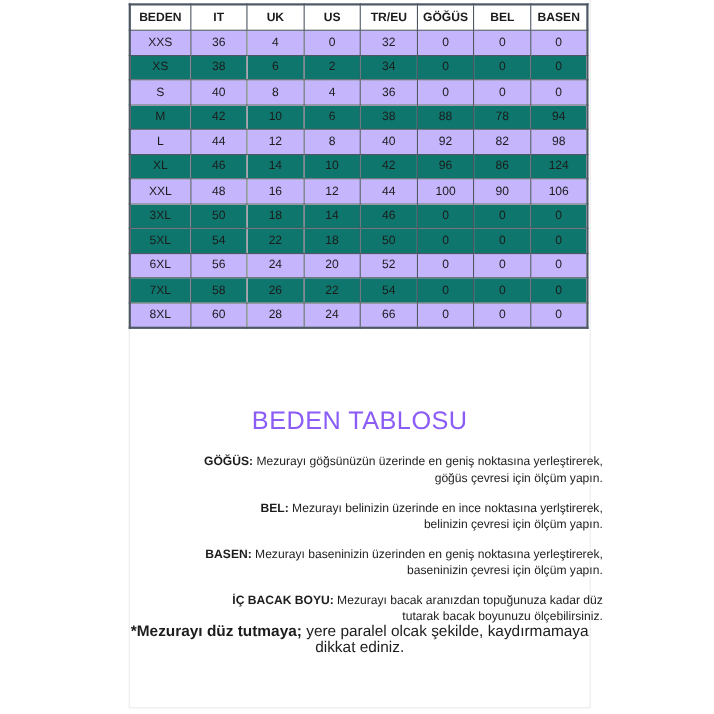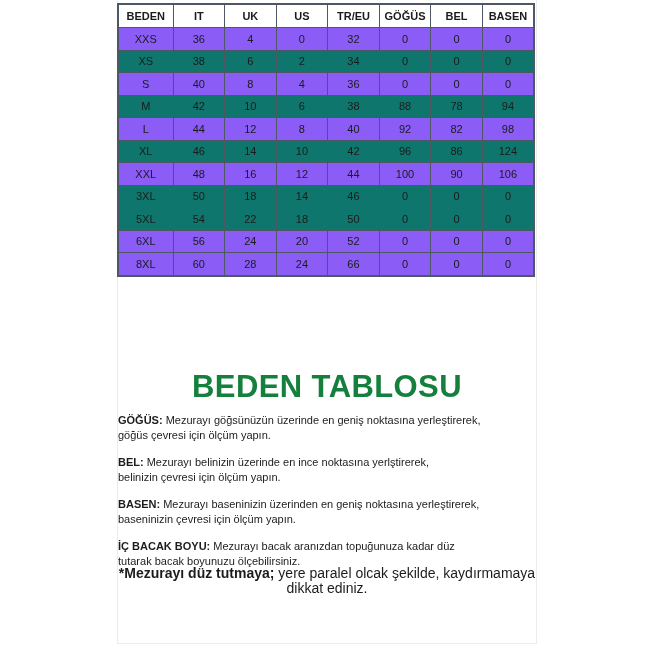--- a/index.html
+++ b/index.html
@@ -42,39 +42,39 @@
     overflow: hidden;
     white-space: nowrap;
   }
   table.size-table thead th {
     background: #ffffff;
     font-weight: bold;
     height: 22px;
     margin-left: 44px;
   }
   table.size-table tbody td { height: 21.5px; }
-  table.size-table tr.light td { background: #8b5cf6; }
+  table.size-table tr.light td { background: #c4b5fd; }
   table.size-table tr.dark  td { background: #0f766e; }
 
   .page-title {
     position: absolute;
     top: 369px;
     left: 0;
     width: 100%;
     text-align: center;
-    font-size: 31px;
-    font-weight: bold;
+    font-size: 23px;
+    font-weight: normal;
     letter-spacing: 0.4px;
-    color: #15803d;
+    color: #8b5cf6;
   }
   .note {
     position: absolute;
-    left: 0;
+    left: 12px;
     width: 100%;
-    text-align: left;
+    text-align: right;
     font-size: 11px;
     line-height: 15px;
     color: #1c1c1c;
   }
   .note .nlabel { font-weight: bold; margin-right: 3px; }
   .note-0 { top: 413px; }
   .note-1 { top: 455px; }
   .note-2 { top: 497px; }
   .note-3 { top: 539px; }
   .footnote {
@@ -211,20 +211,30 @@
         <tr class="light">
           <td>6XL</td>
           <td>56</td>
           <td>24</td>
           <td>20</td>
           <td>52</td>
           <td>0</td>
           <td>0</td>
           <td>0</td>
         </tr>
+        <tr class="dark">
+          <td>7XL</td>
+          <td>58</td>
+          <td>26</td>
+          <td>22</td>
+          <td>54</td>
+          <td>0</td>
+          <td>0</td>
+          <td>0</td>
+        </tr>
         <tr class="light">
           <td>8XL</td>
           <td>60</td>
           <td>28</td>
           <td>24</td>
           <td>66</td>
           <td>0</td>
           <td>0</td>
           <td>0</td>
         </tr>

